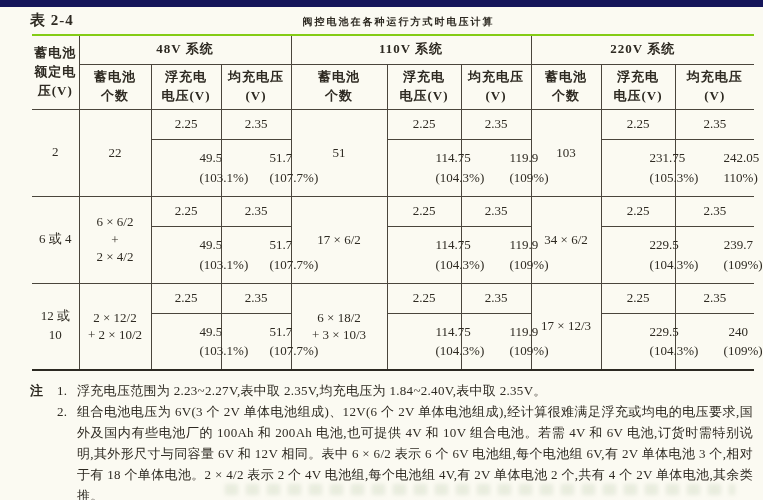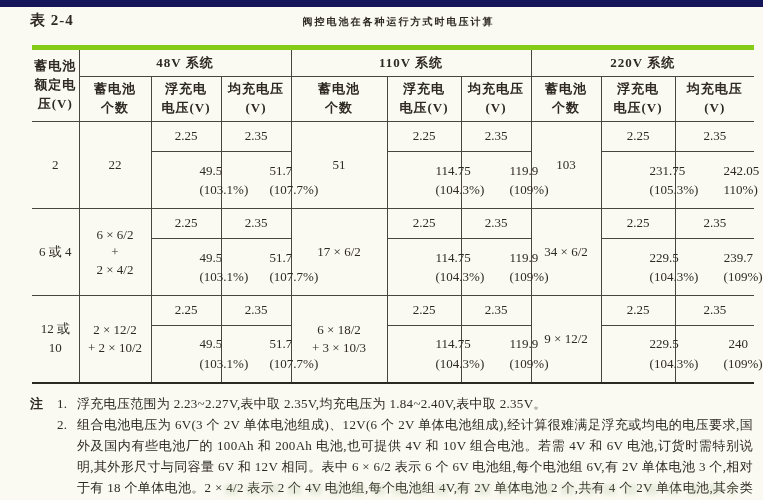--- a/index.html
+++ b/index.html
@@ -12,31 +12,31 @@
     position:relative;
     overflow:hidden;
   }
   .topbar {
     position:absolute; top:0; left:0;
     width:763px; height:7px;
     background:#15155a;
   }
   .caption {
     display:flex; align-items:baseline;
-    padding:11px 40px 15px 30px;
+    padding:11px 40px 4px 30px;
   }
   .caption-left { font-weight:bold; font-size:15px; letter-spacing:1px; }
   .caption-main { flex:1; text-align:center; font-weight:bold; font-size:10px; letter-spacing:2px; }
 
   table.vtab {
     border-collapse:collapse;
     table-layout:fixed;
     margin-left:32px;
     width:722px;
-    border-top:5px solid #84cc16;
+    border-top:2px solid #84cc16;
     border-bottom:2px solid #2c2922;
     font-size:13px;
   }
   .vtab th, .vtab td {
     border:1px solid #4a453c;
     text-align:center;
     vertical-align:middle;
     white-space:pre-line;
     padding:1px 1px;
     line-height:1.45;
@@ -188,21 +188,21 @@
     <tr class="subA greenline">
       <td rowspan="2" class="edge-l">12 或 10</td>
       <td rowspan="2" class="cnt">2 × 12/2
 + 2 × 10/2</td>
       <td>2.25</td>
       <td>2.35</td>
       <td rowspan="2" class="cnt">6 × 18/2
 + 3 × 10/3</td>
       <td>2.25</td>
       <td>2.35</td>
-      <td rowspan="2" class="cnt">9 × 12/2</td>
+      <td rowspan="2" class="cnt">17 × 12/3</td>
       <td>2.25</td>
       <td class="edge-r">2.35</td>
     </tr>
     <tr class="subB">
       <td class="pct">49.5
 (103.1%)</td>
       <td class="pct">51.7
 (107.7%)</td>
       <td class="pct">114.75
 (104.3%)</td>

